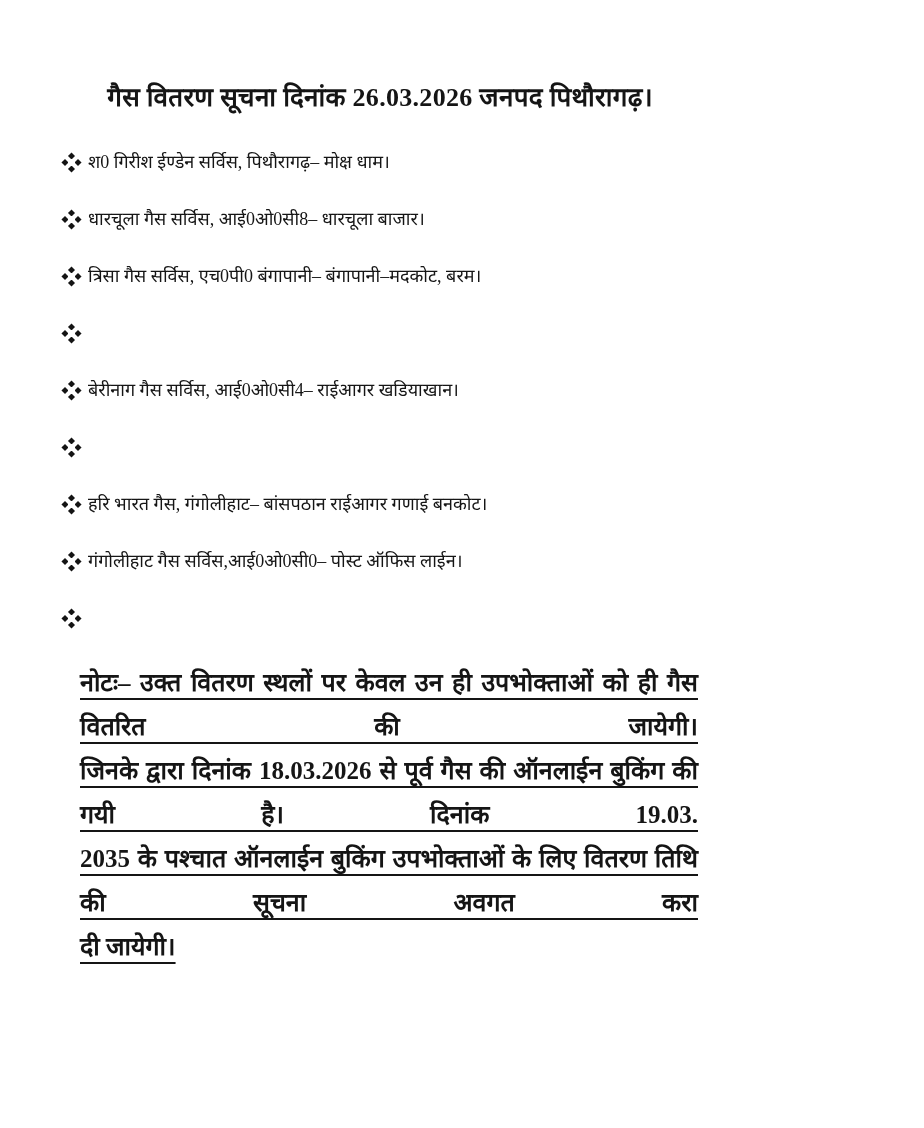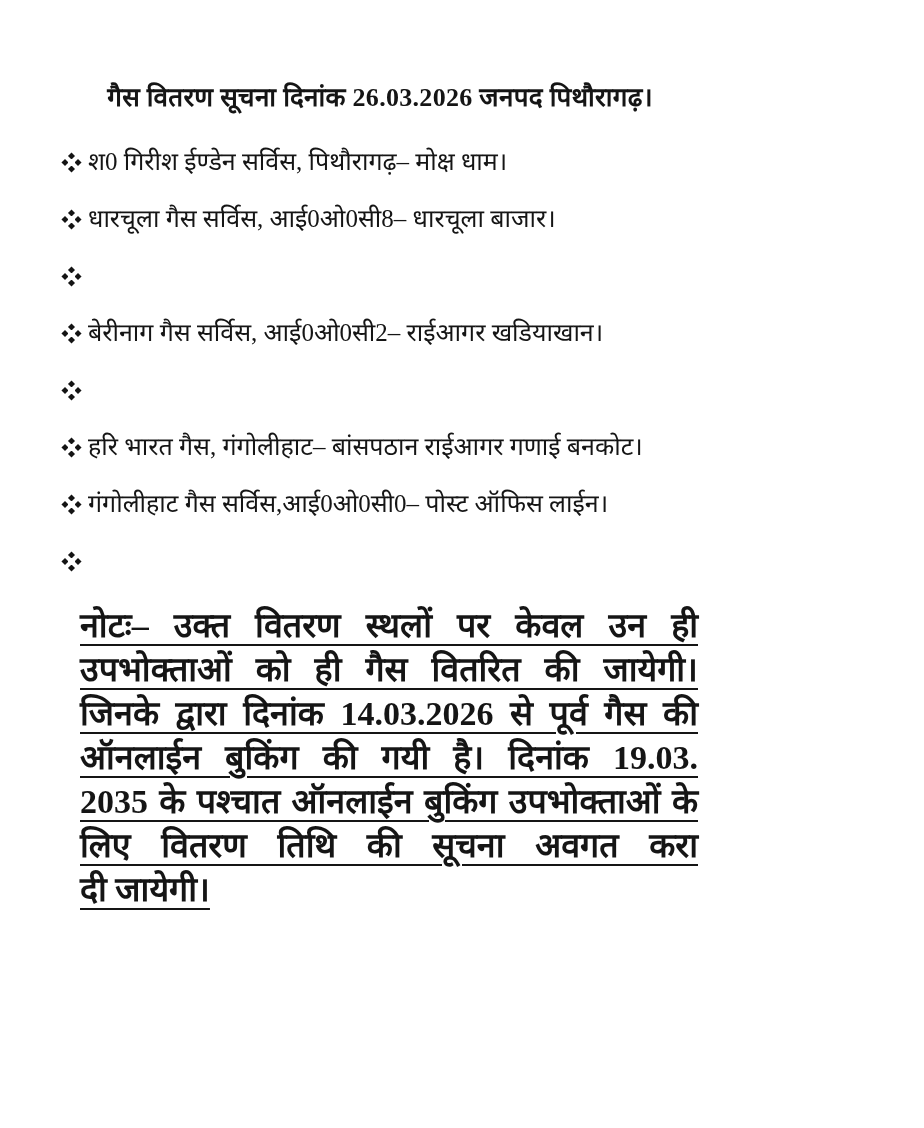--- a/index.html
+++ b/index.html
@@ -25,21 +25,21 @@
     line-height: 32px;
     margin: 0 0 34px 0;
     letter-spacing: 0.3px;
   }
   .items { margin: 0; padding: 0; }
   .item {
     display: flex;
     align-items: center;
     height: 28px;
     margin-bottom: 29px;
-    font-size: 25px;
+    font-size: 18px;
     line-height: 28px;
     white-space: nowrap;
   }
   .bullet-wrap {
     flex: 0 0 26px;
     width: 26px;
     height: 28px;
     position: relative;
   }
   
@@ -54,21 +54,21 @@
     box-shadow:
       4.6px 4.6px 0 0 #141414,
       4.6px -4.6px 0 0 #141414,
       -4.6px 4.6px 0 0 #141414,
       -4.6px -4.6px 0 0 #141414;
   }
   .note {
     margin-top: 26px;
     margin-left: 18px;
     font-weight: 700;
-    font-size: 34px;
+    font-size: 25px;
   }
   .note-line {
     line-height: 44px;
     text-decoration: underline;
     text-decoration-thickness: 2px;
     text-underline-offset: 7px;
   }
   .note-line.just {
     text-align: justify;
     text-align-last: justify;
@@ -90,32 +90,38 @@
       <span>श0 गिरीश ईण्डेन सर्विस, पिथौरागढ़– मोक्ष धाम।</span>
     </div>
 
     <div class="item">
       <span class="bullet-wrap">
           <span class="bullet"></span>
         </span>
       <span>धारचूला गैस सर्विस, आई0ओ0सी8– धारचूला बाजार।</span>
     </div>
 
+    <div class="item">
+      <span class="bullet-wrap">
+          <span class="bullet"></span>
+        </span>
+      <span>त्रिसा गैस सर्विस, एच0पी0 बंगापानी– बंगापानी–मदकोट, बरम।</span>
+    </div>
 
     <div class="item">
       <span class="bullet-wrap">
           <span class="bullet"></span>
         </span>
     </div>
 
     <div class="item">
       <span class="bullet-wrap">
           <span class="bullet"></span>
         </span>
-      <span>बेरीनाग गैस सर्विस, आई0ओ0सी2– राईआगर खडियाखान।</span>
+      <span>बेरीनाग गैस सर्विस, आई0ओ0सी4– राईआगर खडियाखान।</span>
     </div>
 
     <div class="item">
       <span class="bullet-wrap">
           <span class="bullet"></span>
         </span>
     </div>
 
     <div class="item">
       <span class="bullet-wrap">
@@ -134,18 +140,18 @@
     <div class="item">
       <span class="bullet-wrap">
           <span class="bullet"></span>
         </span>
     </div>
 
   </div>
 
   <div class="note">
     <div class="note-line just">नोटः– उक्त वितरण स्थलों पर केवल उन ही उपभोक्ताओं को ही गैस वितरित की जायेगी।</div>
-    <div class="note-line just">जिनके द्वारा दिनांक 14.03.2026 से पूर्व गैस की ऑनलाईन बुकिंग की गयी है। दिनांक 19.03.</div>
+    <div class="note-line just">जिनके द्वारा दिनांक 18.03.2026 से पूर्व गैस की ऑनलाईन बुकिंग की गयी है। दिनांक 19.03.</div>
     <div class="note-line just">2035 के पश्चात ऑनलाईन बुकिंग उपभोक्ताओं के लिए वितरण तिथि की सूचना अवगत करा</div>
     <div class="note-line">दी जायेगी।</div>
   </div>
 
 </div>
 
 </body></html>

